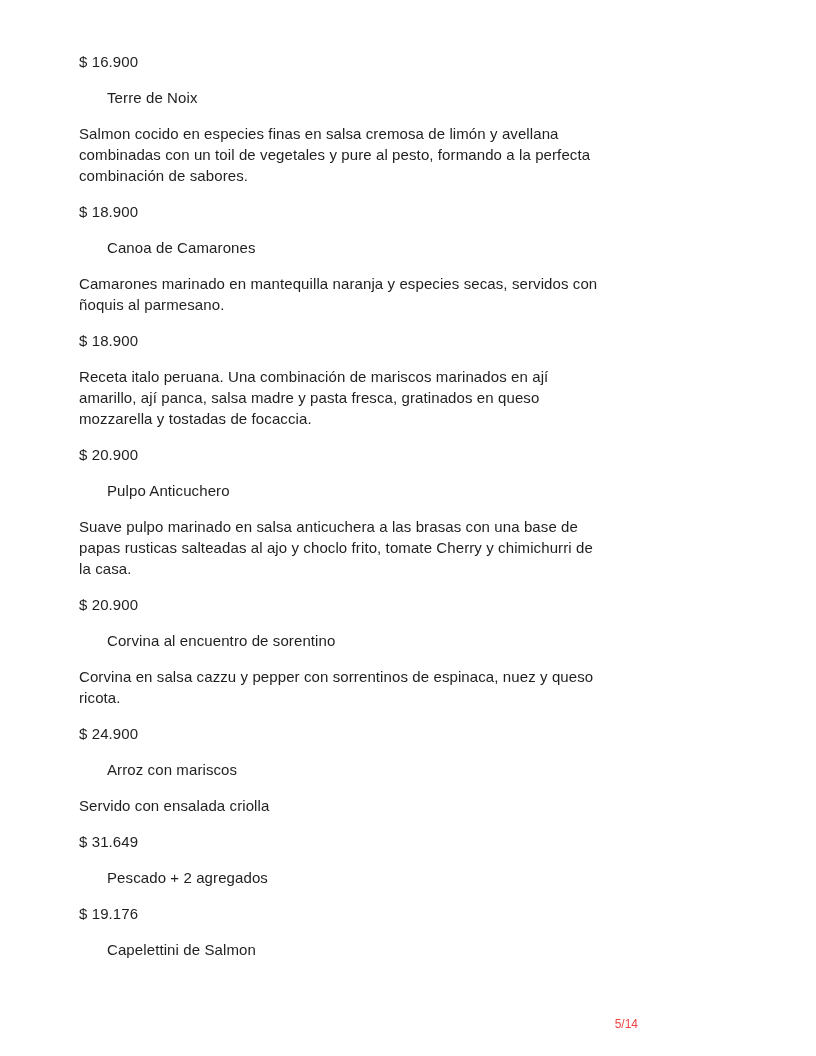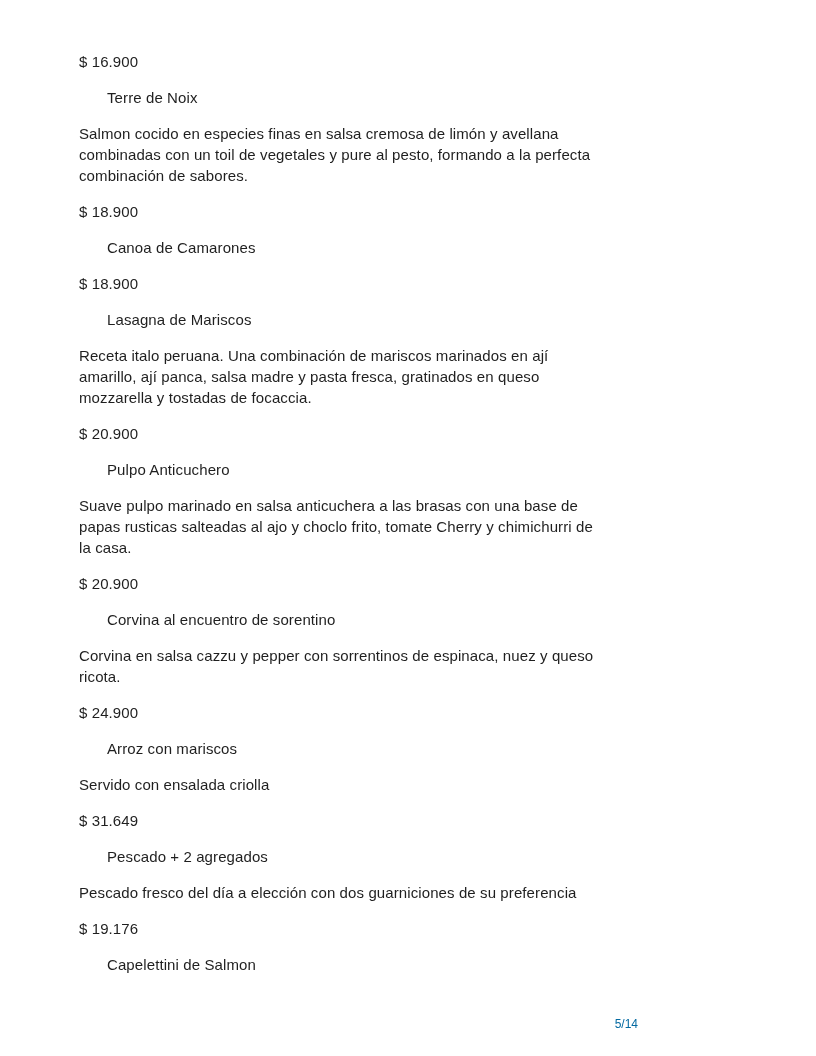--- a/index.html
+++ b/index.html
@@ -31,56 +31,55 @@
     letter-spacing: 0.1px;
   }
   .price { white-space: nowrap; }
   .item-name { white-space: nowrap; margin-left: 28px; }
   .footer {
     position: absolute;
     top: 1016px;
     right: 54px;
     font-size: 12px;
     line-height: 16px;
-    color: #0369a1;
+    color: #ef4444;
   }
 </style>
 </head>
 <body>
 
 <div class="page">
   <div class="doc-body">
 
     <p class="para price">$ 16.900</p>
 
     <p class="para item-name">Terre de Noix</p>
     <p class="para item-desc">Salmon cocido en especies finas en salsa cremosa de limón y avellana combinadas con un toil de vegetales y pure al pesto, formando a la perfecta combinación de sabores.</p>
     <p class="para price">$ 18.900</p>
 
     <p class="para item-name">Canoa de Camarones</p>
+    <p class="para item-desc">Camarones marinado en mantequilla naranja y especies secas, servidos con ñoquis al parmesano.</p>
     <p class="para price">$ 18.900</p>
 
-    <p class="para item-name">Lasagna de Mariscos</p>
     <p class="para item-desc">Receta italo peruana. Una combinación de mariscos marinados en ají amarillo, ají panca, salsa madre y pasta fresca, gratinados en queso mozzarella y tostadas de focaccia.</p>
     <p class="para price">$ 20.900</p>
 
     <p class="para item-name">Pulpo Anticuchero</p>
     <p class="para item-desc">Suave pulpo marinado en salsa anticuchera a las brasas con una base de papas rusticas salteadas al ajo y choclo frito, tomate Cherry y chimichurri de la casa.</p>
     <p class="para price">$ 20.900</p>
 
     <p class="para item-name">Corvina al encuentro de sorentino</p>
     <p class="para item-desc">Corvina en salsa cazzu y pepper con sorrentinos de espinaca, nuez y queso ricota.</p>
     <p class="para price">$ 24.900</p>
 
     <p class="para item-name">Arroz con mariscos</p>
     <p class="para item-desc">Servido con ensalada criolla</p>
     <p class="para price">$ 31.649</p>
 
     <p class="para item-name">Pescado + 2 agregados</p>
-    <p class="para item-desc">Pescado fresco del día a elección con dos guarniciones de su preferencia</p>
     <p class="para price">$ 19.176</p>
 
     <p class="para item-name">Capelettini de Salmon</p>
 
   </div>
 
   <div class="footer">5/14</div>
 </div>
 
 </body></html>

